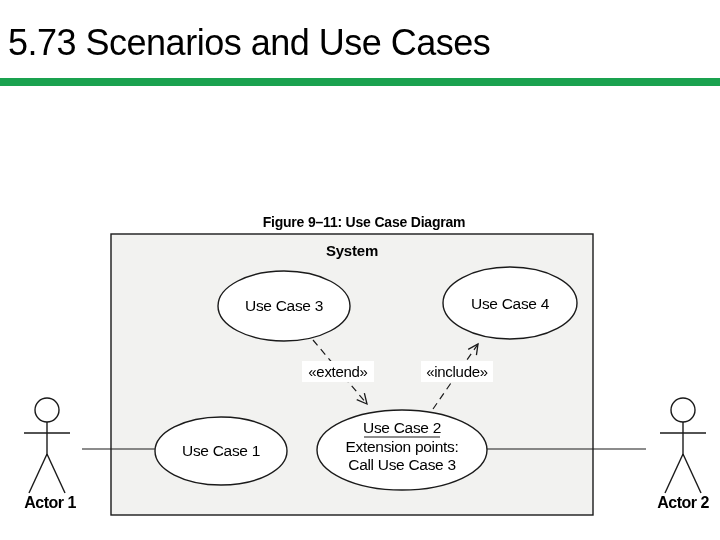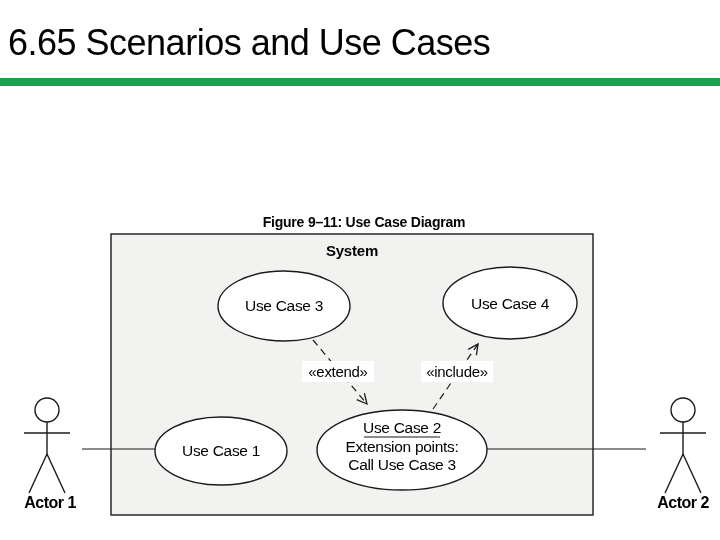--- a/index.html
+++ b/index.html
@@ -43,21 +43,21 @@
   .fig-bold { font: bold 15px "Liberation Sans", sans-serif; letter-spacing: -0.2px; }
   .uc-text { font: 15.5px "Liberation Sans", sans-serif; letter-spacing: -0.3px; }
   .stereo-text { font: 15px "Liberation Sans", sans-serif; letter-spacing: -0.3px; }
   .actor-label { font: bold 16px "Liberation Sans", sans-serif; letter-spacing: -0.5px; }
 </style>
 </head>
 <body>
 
 <div class="slide">
 
-  <h1 class="slide-title">6.65 Scenarios and Use Cases</h1>
+  <h1 class="slide-title">5.73 Scenarios and Use Cases</h1>
   <div class="title-divider"></div>
 
   <svg class="diagram" width="720" height="540" viewBox="0 0 720 540">
 
     <defs>
       <marker id="arrowOpen" markerUnits="userSpaceOnUse" markerWidth="14" markerHeight="14" viewBox="0 0 14 14" refX="12" refY="7" orient="auto">
         <path class="arrow-path" d="M2,2 L12,7 L2,12"></path>
       </marker>
     </defs>
 

